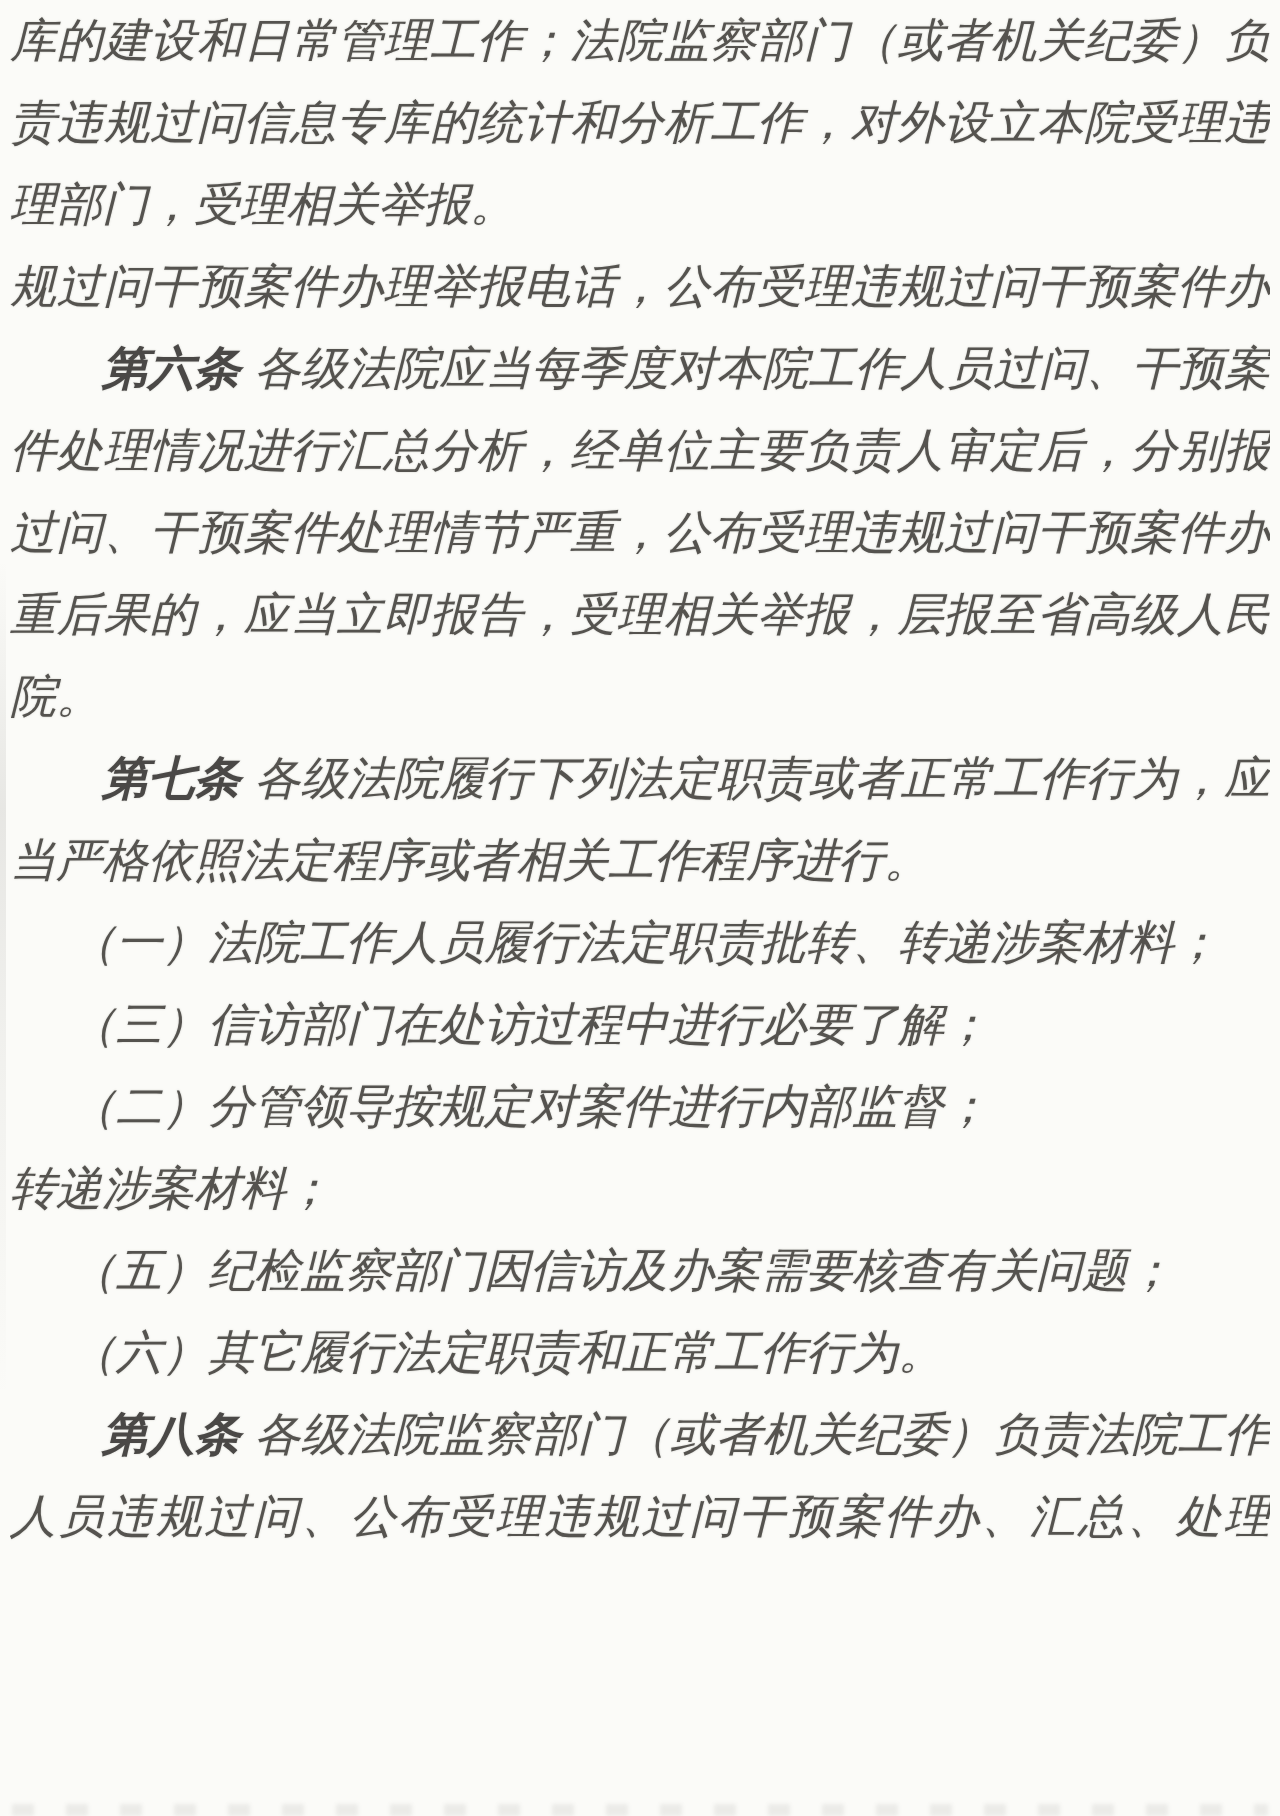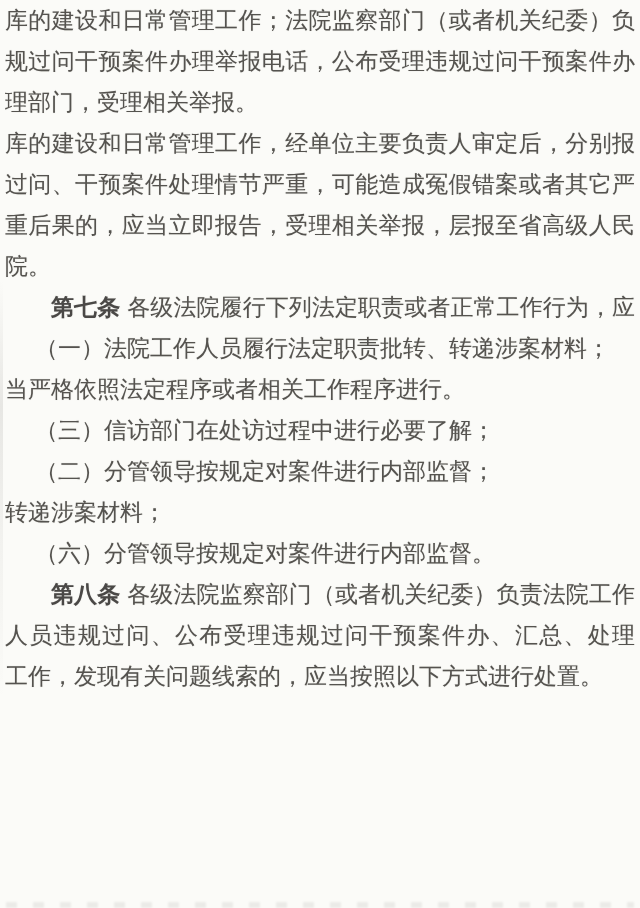--- a/index.html
+++ b/index.html
@@ -6,20 +6,21 @@
     margin: 0;
     padding: 0;
   }
   .page {
     position: relative;
     width: 640px;
     height: 908px;
     background: var(--paper, #fbfbf8);
     overflow: hidden;
     font-family: "Liberation Serif", serif;
+    font-style: italic;
   }
   .doc {
     padding: 0 5px;
   }
   .line {
     height: 41px;
     line-height: 41px;
     font-size: 23px;
     color: var(--ink, #55534f);
     text-align: justify;
@@ -68,32 +69,34 @@
       rgba(0,0,0,0) 100%);
     opacity: 0.5;
   }
 </style>
 </head>
 <body>
 
 <div class="page">
   <div class="doc" id="doc-body">
       <div class="line fill">库的建设和日常管理工作；法院监察部门（或者机关纪委）负</div>
+      <div class="line fill">责违规过问信息专库的统计和分析工作，对外设立本院受理违</div>
+      <div class="line">理部门，受理相关举报。</div>
       <div class="line fill">规过问干预案件办理举报电话，公布受理违规过问干预案件办</div>
-      <div class="line">理部门，受理相关举报。</div>
-      <div class="line fill">库的建设和日常管理工作，经单位主要负责人审定后，分别报</div>
-      <div class="line fill">过问、干预案件处理情节严重，可能造成冤假错案或者其它严</div>
+      <div class="line fill indent"><span class="term">第六条</span>各级法院应当每季度对本院工作人员过问、干预案</div>
+      <div class="line fill">件处理情况进行汇总分析，经单位主要负责人审定后，分别报</div>
+      <div class="line fill">过问、干预案件处理情节严重，公布受理违规过问干预案件办</div>
       <div class="line fill">重后果的，应当立即报告，受理相关举报，层报至省高级人民法</div>
       <div class="line">院。</div>
       <div class="line fill indent"><span class="term">第七条</span>各级法院履行下列法定职责或者正常工作行为，应</div>
+      <div class="line">当严格依照法定程序或者相关工作程序进行。</div>
       <div class="line indent-item">（一）法院工作人员履行法定职责批转、转递涉案材料；</div>
-      <div class="line">当严格依照法定程序或者相关工作程序进行。</div>
       <div class="line indent-item">（三）信访部门在处访过程中进行必要了解；</div>
       <div class="line indent-item">（二）分管领导按规定对案件进行内部监督；</div>
       <div class="line">转递涉案材料；</div>
-      <div class="line indent-item">（六）分管领导按规定对案件进行内部监督。</div>
+      <div class="line indent-item">（五）纪检监察部门因信访及办案需要核查有关问题；</div>
+      <div class="line indent-item">（六）其它履行法定职责和正常工作行为。</div>
       <div class="line fill indent"><span class="term">第八条</span>各级法院监察部门（或者机关纪委）负责法院工作</div>
       <div class="line fill">人员违规过问、公布受理违规过问干预案件办、汇总、处理</div>
-      <div class="line">工作，发现有关问题线索的，应当按照以下方式进行处置。</div>
     </div>
   <div class="scan-edge-artifact"></div>
   <div class="next-line-fragment"></div>
 </div>
 
 </body></html>

